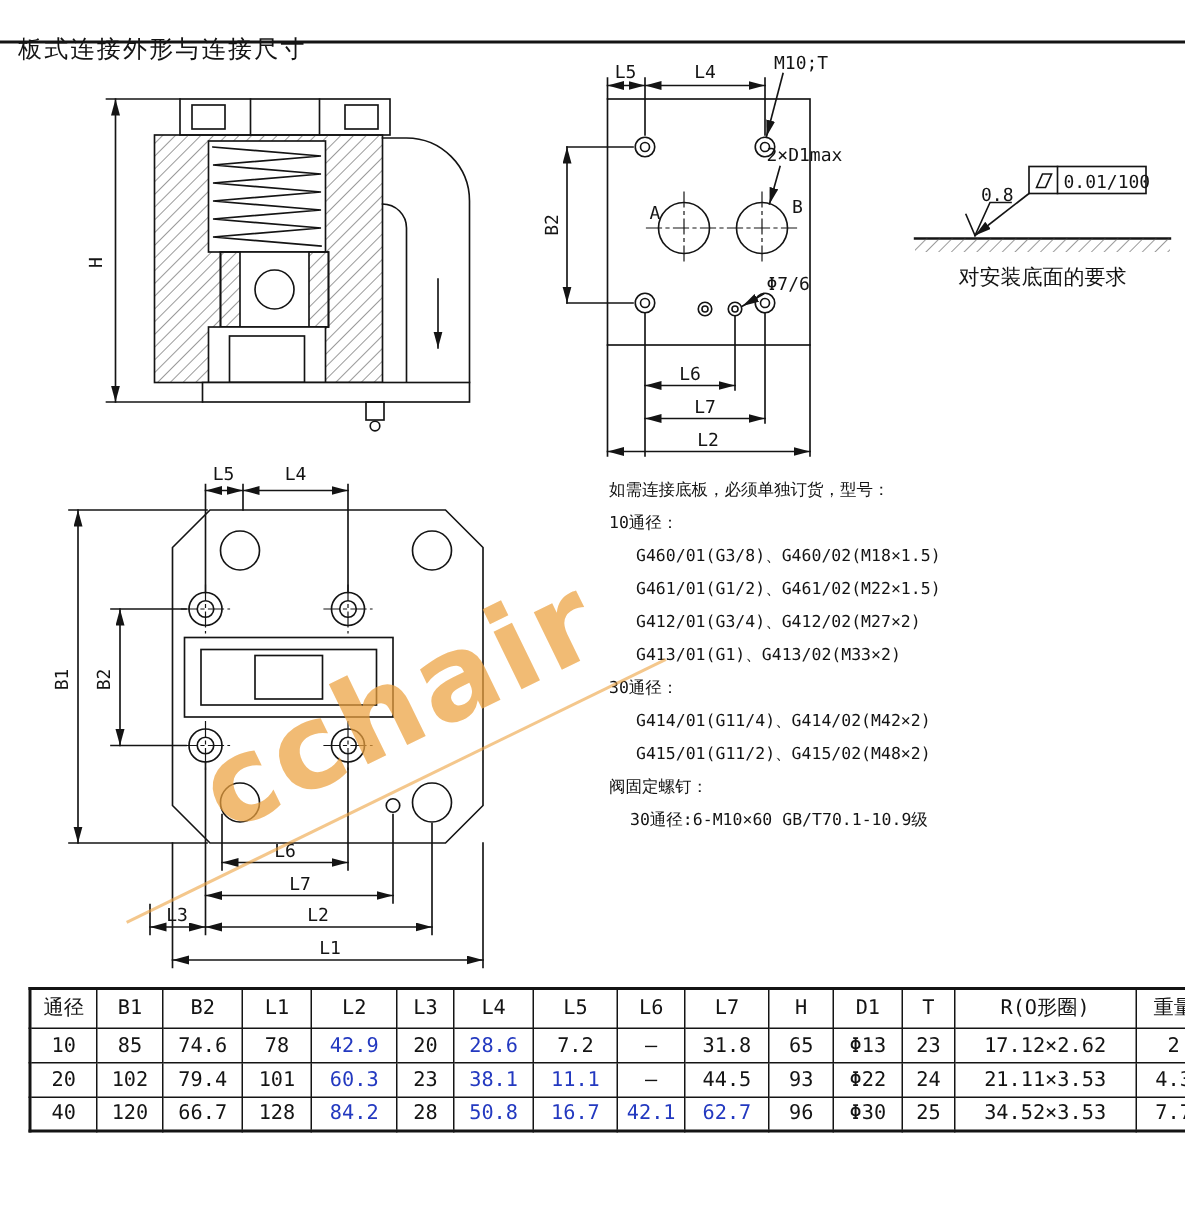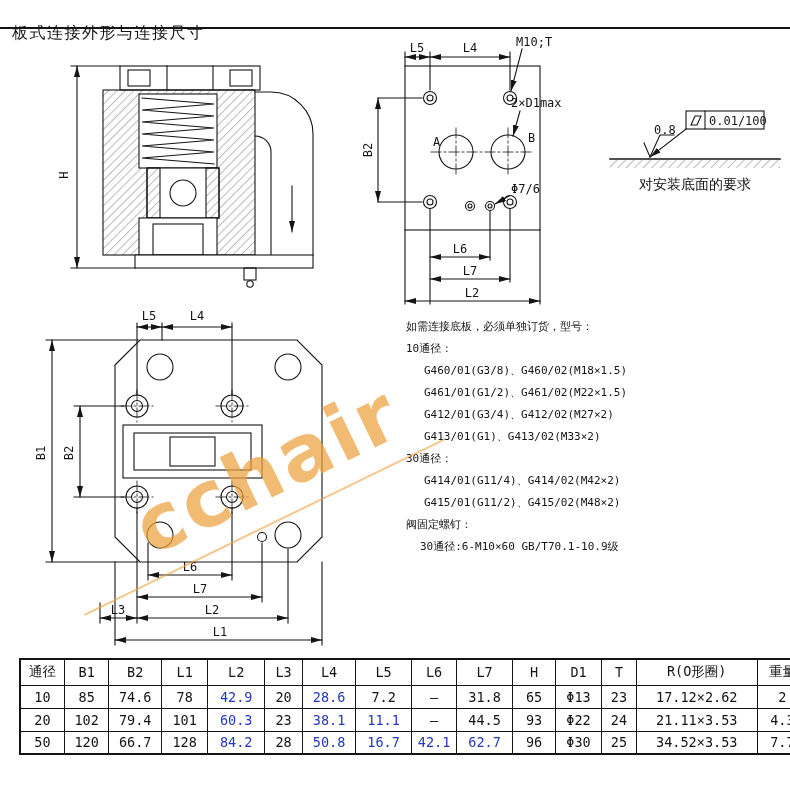--- a/index.html
+++ b/index.html
@@ -351,21 +351,21 @@
         <td class="blue">11.1</td>
         <td>–</td>
         <td>44.5</td>
         <td>93</td>
         <td>Φ22</td>
         <td>24</td>
         <td>21.11×3.53</td>
         <td>4.3</td>
       </tr>
       <tr>
-        <td>50</td>
+        <td>40</td>
         <td>120</td>
         <td>66.7</td>
         <td>128</td>
         <td class="blue">84.2</td>
         <td>28</td>
         <td class="blue">50.8</td>
         <td class="blue">16.7</td>
         <td class="blue">42.1</td>
         <td class="blue">62.7</td>
         <td>96</td>

